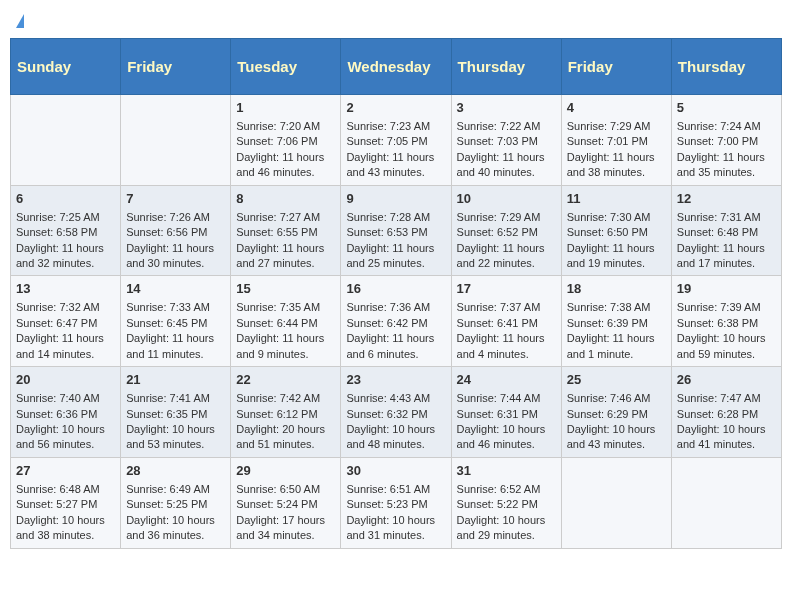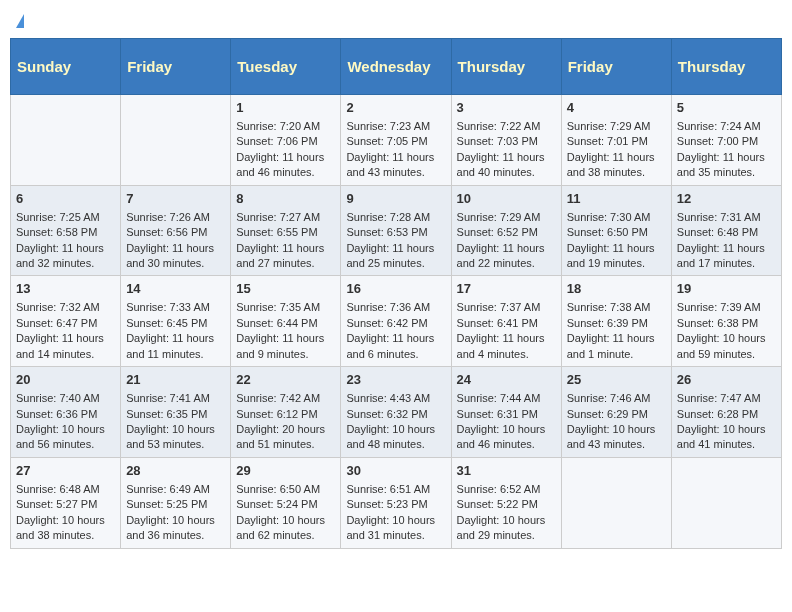--- a/index.html
+++ b/index.html
@@ -156,20 +156,20 @@
         <td><span class="day-number">21</span><span>Sunrise: 7:41 AM</span><br><span>Sunset: 6:35 PM</span><br><span>Daylight: 10 hours and 53 minutes.</span></td>
         <td><span class="day-number">22</span><span>Sunrise: 7:42 AM</span><br><span>Sunset: 6:12 PM</span><br><span>Daylight: 20 hours and 51 minutes.</span></td>
         <td><span class="day-number">23</span><span>Sunrise: 4:43 AM</span><br><span>Sunset: 6:32 PM</span><br><span>Daylight: 10 hours and 48 minutes.</span></td>
         <td><span class="day-number">24</span><span>Sunrise: 7:44 AM</span><br><span>Sunset: 6:31 PM</span><br><span>Daylight: 10 hours and 46 minutes.</span></td>
         <td><span class="day-number">25</span><span>Sunrise: 7:46 AM</span><br><span>Sunset: 6:29 PM</span><br><span>Daylight: 10 hours and 43 minutes.</span></td>
         <td><span class="day-number">26</span><span>Sunrise: 7:47 AM</span><br><span>Sunset: 6:28 PM</span><br><span>Daylight: 10 hours and 41 minutes.</span></td>
       </tr>
       <tr>
         <td><span class="day-number">27</span><span>Sunrise: 6:48 AM</span><br><span>Sunset: 5:27 PM</span><br><span>Daylight: 10 hours and 38 minutes.</span></td>
         <td><span class="day-number">28</span><span>Sunrise: 6:49 AM</span><br><span>Sunset: 5:25 PM</span><br><span>Daylight: 10 hours and 36 minutes.</span></td>
-        <td><span class="day-number">29</span><span>Sunrise: 6:50 AM</span><br><span>Sunset: 5:24 PM</span><br><span>Daylight: 10 hours and 62 minutes.</span></td>
+        <td><span class="day-number">29</span><span>Sunrise: 6:50 AM</span><br><span>Sunset: 5:24 PM</span><br><span>Daylight: 17 hours and 34 minutes.</span></td>
         <td><span class="day-number">30</span><span>Sunrise: 6:51 AM</span><br><span>Sunset: 5:23 PM</span><br><span>Daylight: 10 hours and 31 minutes.</span></td>
         <td><span class="day-number">31</span><span>Sunrise: 6:52 AM</span><br><span>Sunset: 5:22 PM</span><br><span>Daylight: 10 hours and 29 minutes.</span></td>
         <td class="empty-cell"></td>
         <td class="empty-cell"></td>
       </tr>
     </tbody>
 </table>
 
 </body></html>

